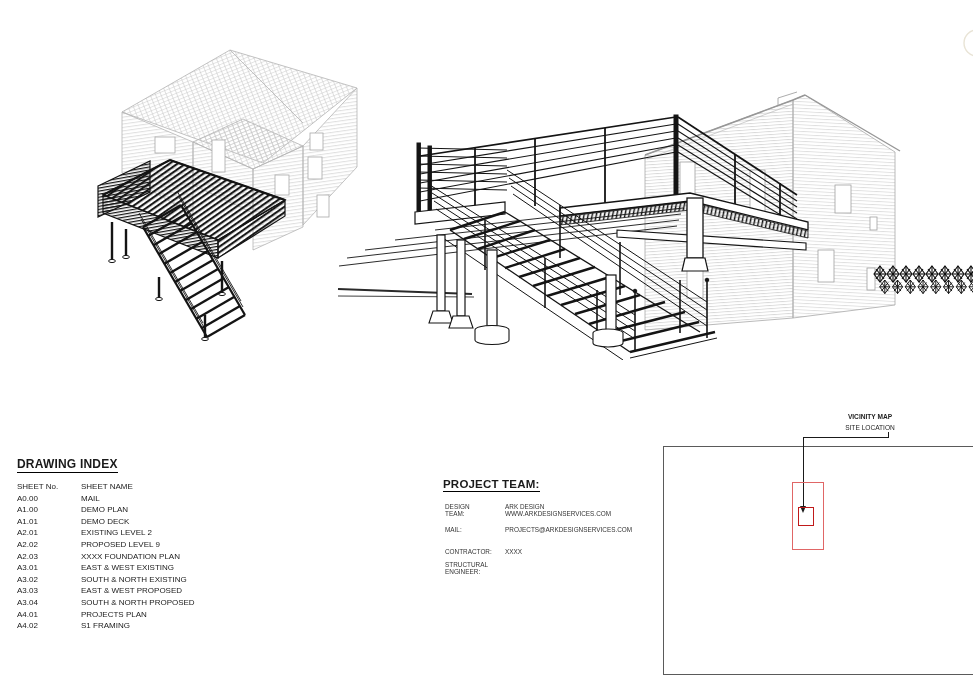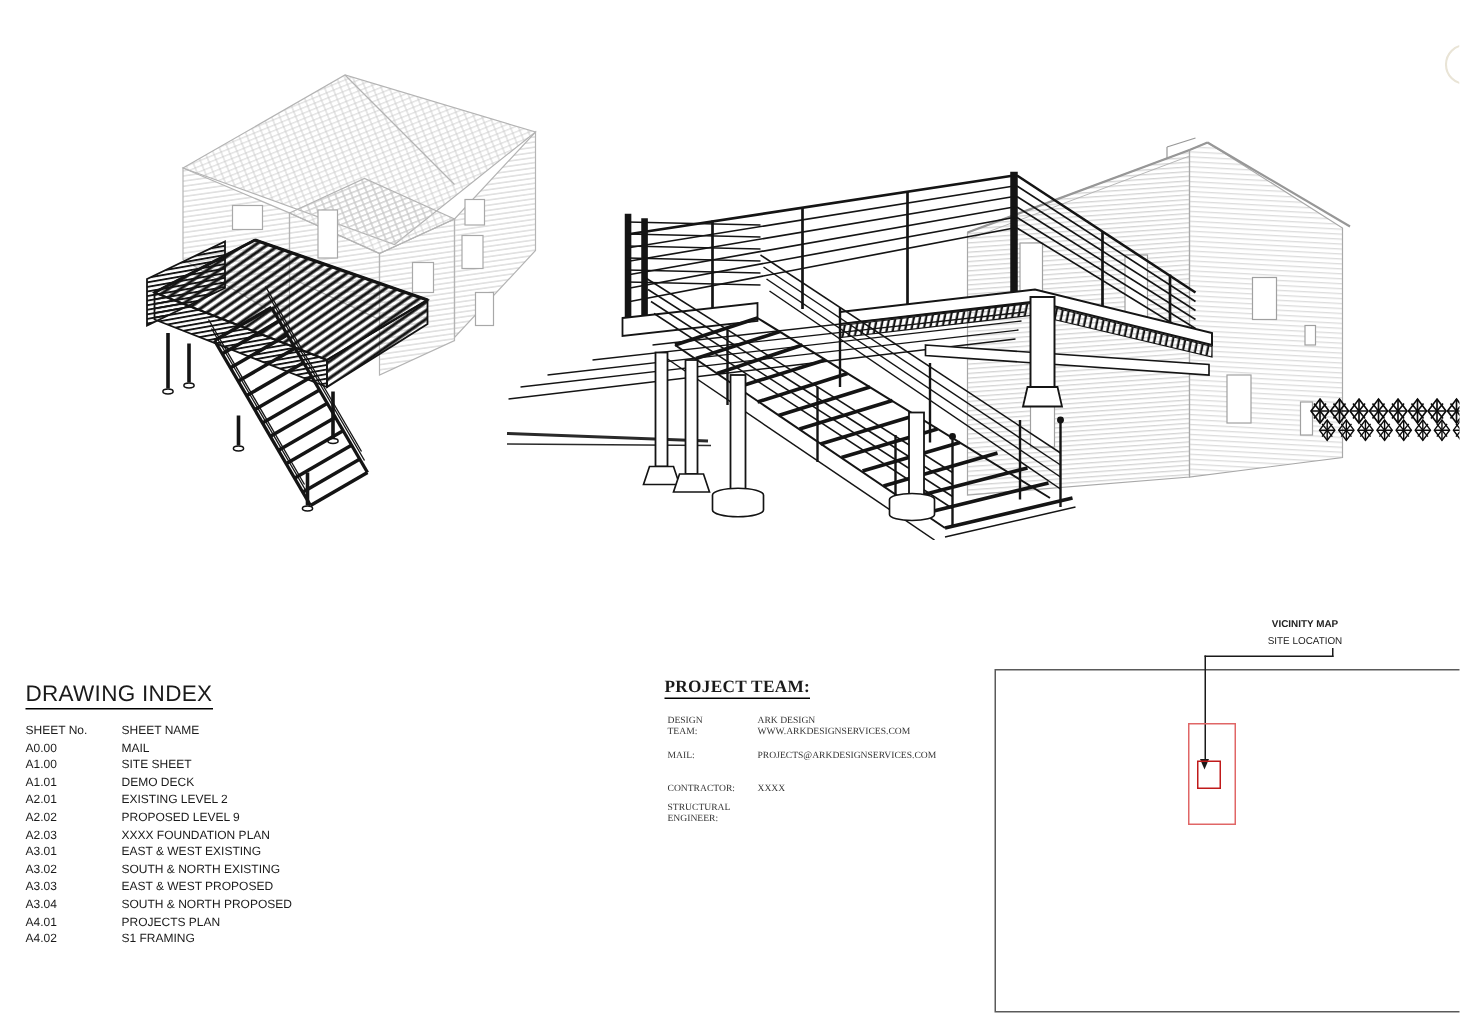--- a/index.html
+++ b/index.html
@@ -5,29 +5,29 @@
   html,body{margin:0;padding:0;}
   body{
     width:973px;height:676px;position:relative;overflow:hidden;
     background:#ffffff;font-family:"Liberation Sans", sans-serif;color:#1a1a1a;
   }
   .abs{position:absolute;}
 
   
   .index{left:17px;top:454px;}
   .index-title{
-    display:inline-block;font-size:15px;font-weight:normal;letter-spacing:.2px;
+    display:inline-block;font-size:12px;font-weight:bold;letter-spacing:.2px;
     border-bottom:1.4px solid #000;padding-bottom:1px;
   }
   .index-table{margin-top:8px;font-size:8px;line-height:11.6px;}
   .index-head{font-weight:normal;}
   .col-no{display:inline-block;width:64px;}
 
   
-  .team{left:443px;top:448px;width:250px;font-family:Liberation Serif, serif;}
+  .team{left:443px;top:474px;width:250px;}
   .team-title{
     display:inline-block;font-size:11.5px;font-weight:bold;letter-spacing:.2px;
     border-bottom:1.4px solid #000;padding-bottom:1px;
   }
   .team-entry{position:absolute;left:2px;font-size:6.4px;line-height:7.2px;color:#333;}
   .team-entry .lbl{display:inline-block;width:60px;white-space:pre-line;vertical-align:top;}
   .team-entry .val{display:inline-block;white-space:pre-line;vertical-align:top;}
 
   
   .vmap-caption{left:822px;top:412px;width:96px;text-align:center;font-size:6.6px;line-height:10.5px;color:#222;}
@@ -314,21 +314,21 @@
   <circle cx="14" cy="17" r="13" fill="none" stroke="#e9e4d6" stroke-width="1.4"></circle>
 </svg>
 
 <div class="abs index" data-name="drawing-index">
   <div class="index-title" data-name="drawing-index-title">DRAWING INDEX</div>
   <div class="index-table" data-name="drawing-index-table">
     <div class="index-head" data-name="drawing-index-header">
       <span class="col-no" data-name="column-sheet-no">SHEET No.</span><span data-name="column-sheet-name">SHEET NAME</span>
     </div>
     <div class="index-row" data-name="table-row"><span class="col-no">A0.00</span><span>MAIL</span></div>
-    <div class="index-row" data-name="table-row"><span class="col-no">A1.00</span><span>SITE SHEET</span></div>
+    <div class="index-row" data-name="table-row"><span class="col-no">A1.00</span><span>DEMO PLAN</span></div>
     <div class="index-row" data-name="table-row"><span class="col-no">A1.01</span><span>DEMO DECK</span></div>
     <div class="index-row" data-name="table-row"><span class="col-no">A2.01</span><span>EXISTING LEVEL 2</span></div>
     <div class="index-row" data-name="table-row"><span class="col-no">A2.02</span><span>PROPOSED LEVEL 9</span></div>
     <div class="index-row" data-name="table-row"><span class="col-no">A2.03</span><span>XXXX FOUNDATION PLAN</span></div>
     <div class="index-row" data-name="table-row"><span class="col-no">A3.01</span><span>EAST &amp; WEST EXISTING</span></div>
     <div class="index-row" data-name="table-row"><span class="col-no">A3.02</span><span>SOUTH &amp; NORTH EXISTING</span></div>
     <div class="index-row" data-name="table-row"><span class="col-no">A3.03</span><span>EAST &amp; WEST PROPOSED</span></div>
     <div class="index-row" data-name="table-row"><span class="col-no">A3.04</span><span>SOUTH &amp; NORTH PROPOSED</span></div>
     <div class="index-row" data-name="table-row"><span class="col-no">A4.01</span><span>PROJECTS PLAN</span></div>
     <div class="index-row" data-name="table-row"><span class="col-no">A4.02</span><span>S1 FRAMING</span></div>

